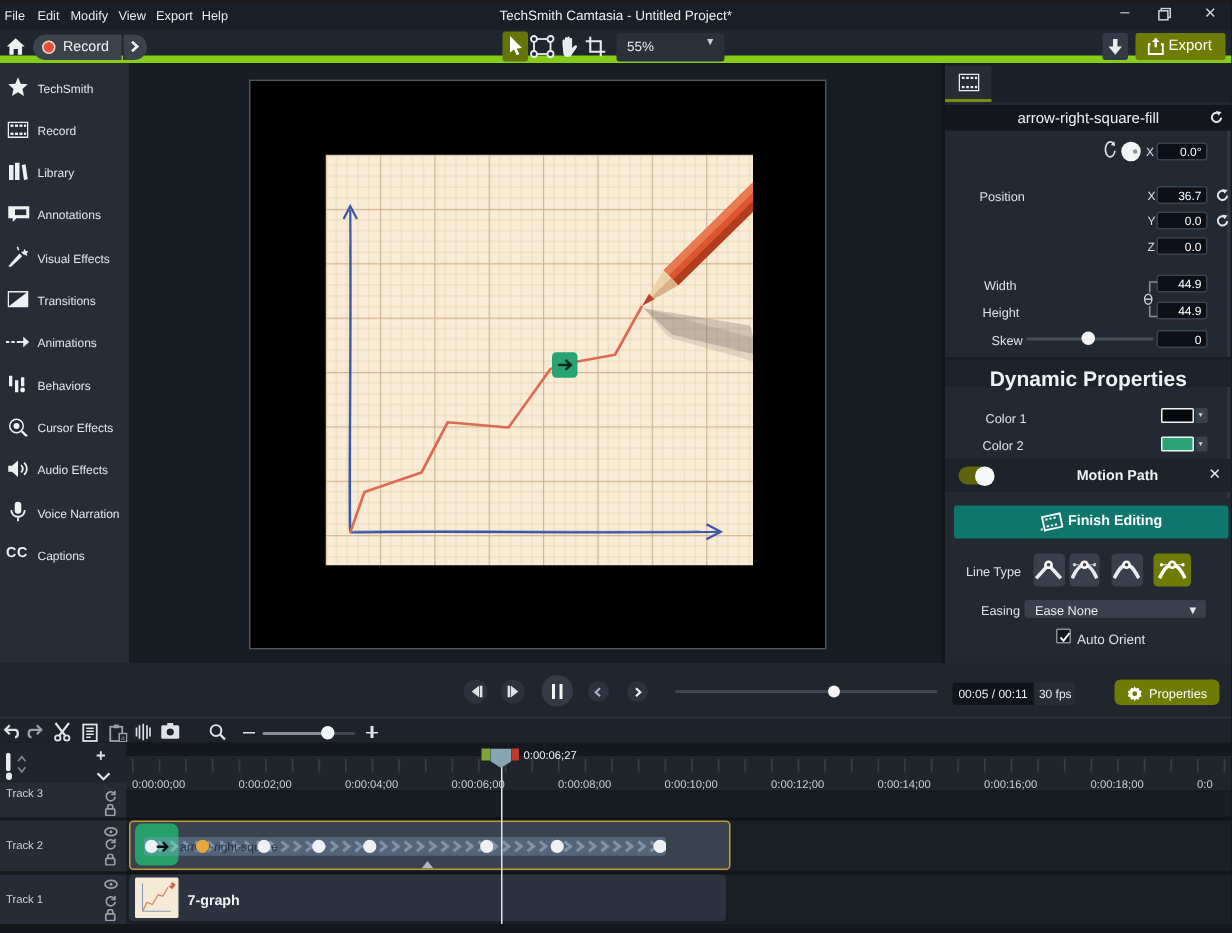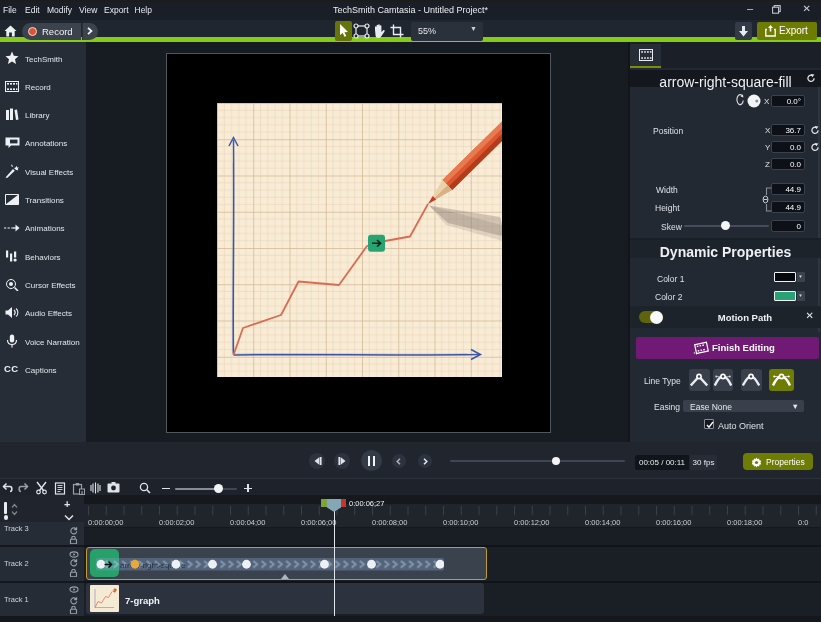--- a/index.html
+++ b/index.html
@@ -254,21 +254,21 @@
           <rect x="10.9" y="2.2" width="1.6" height="1.5" fill="#e8ebef"></rect>
         <rect x="2.2" y="8.3" width="1.8" height="1.5" fill="#e8ebef"></rect>
           <rect x="5.1" y="8.3" width="1.8" height="1.5" fill="#e8ebef"></rect>
           <rect x="8" y="8.3" width="1.8" height="1.5" fill="#e8ebef"></rect>
           <rect x="10.9" y="8.3" width="1.6" height="1.5" fill="#e8ebef"></rect>
       </svg>
     </div>
     <div style="position:absolute;left:0;top:24px;width:31px;height:2px;background:#7d8c0c"></div>
 
     <div style="position:absolute;left:0;top:28px;width:191px;height:17px;background:#14181e">
-      <span style="position:absolute;left:0;width:191px;top:3.5px;text-align:center;font-size:14px;color:#eef1f4">arrow-right-square-fill</span>
+      <span style="position:absolute;left:0;width:191px;top:3.5px;text-align:center;font-size:10px;color:#eef1f4">arrow-right-square-fill</span>
       <svg style="position:absolute;right:6px;top:4px" width="9" height="9" viewBox="0 0 9 9">
         <path d="M6.6 1.6 A3.1 3.1 0 1 0 8.1 4.4" fill="none" stroke="#dfe3e8" stroke-width="1.3"></path>
         <polygon points="4.6,0 8.4,0.6 6.4,3.2" fill="#dfe3e8"></polygon>
       </svg>
     </div>
 
     <svg style="position:absolute;left:106px;top:52px" width="8" height="13" viewBox="0 0 8 13">
       <path d="M6.5 2.2 A3.2 5 0 1 0 7.3 6.5" fill="none" stroke="#dfe3e8" stroke-width="1.1"></path>
       <polygon points="6.9,0.2 7.4,3.4 4.6,2.6" fill="#dfe3e8"></polygon>
     </svg>
@@ -326,21 +326,21 @@
         <span style="position:absolute;left:1.2px;top:2.2px;font-size:4.5px;color:#cfd4da">▼</span>
       </div>
 
     <div style="position:absolute;left:0;top:264px;width:191px;height:22px;background:#1d232b">
       <div style="position:absolute;left:9px;top:5px;width:24px;height:12px;border-radius:6px;background:#5f640a"></div>
       <div style="position:absolute;left:20px;top:4.5px;width:13px;height:13px;border-radius:50%;background:#f6f8f9"></div>
       <span style="position:absolute;left:26px;width:178px;top:6px;text-align:center;font-size:9.5px;font-weight:bold;color:#eef1f4">Motion Path</span>
       <span style="position:absolute;right:7px;top:4px;font-size:10px;color:#e6e9ed">✕</span>
     </div>
 
-    <div style="position:absolute;left:6px;top:294.5px;width:183px;height:22px;background:#701a75;border-radius:2px">
+    <div style="position:absolute;left:6px;top:294.5px;width:183px;height:22px;background:#0f766e;border-radius:2px">
       <svg style="position:absolute;left:57px;top:4px" width="16" height="14" viewBox="0 0 16 14">
         <g transform="rotate(-12 8 7)">
           <rect x="2.5" y="2.5" width="12" height="9" fill="none" stroke="#fff" stroke-width="1.2"></rect>
           <rect x="4.2" y="4" width="1.6" height="1.3" fill="#fff"></rect>
             <rect x="7" y="4" width="1.6" height="1.3" fill="#fff"></rect>
             <rect x="9.8" y="4" width="1.6" height="1.3" fill="#fff"></rect>
           <rect x="4.2" y="8.6" width="1.6" height="1.3" fill="#fff"></rect>
             <rect x="7" y="8.6" width="1.6" height="1.3" fill="#fff"></rect>
             <rect x="9.8" y="8.6" width="1.6" height="1.3" fill="#fff"></rect>
         </g>

